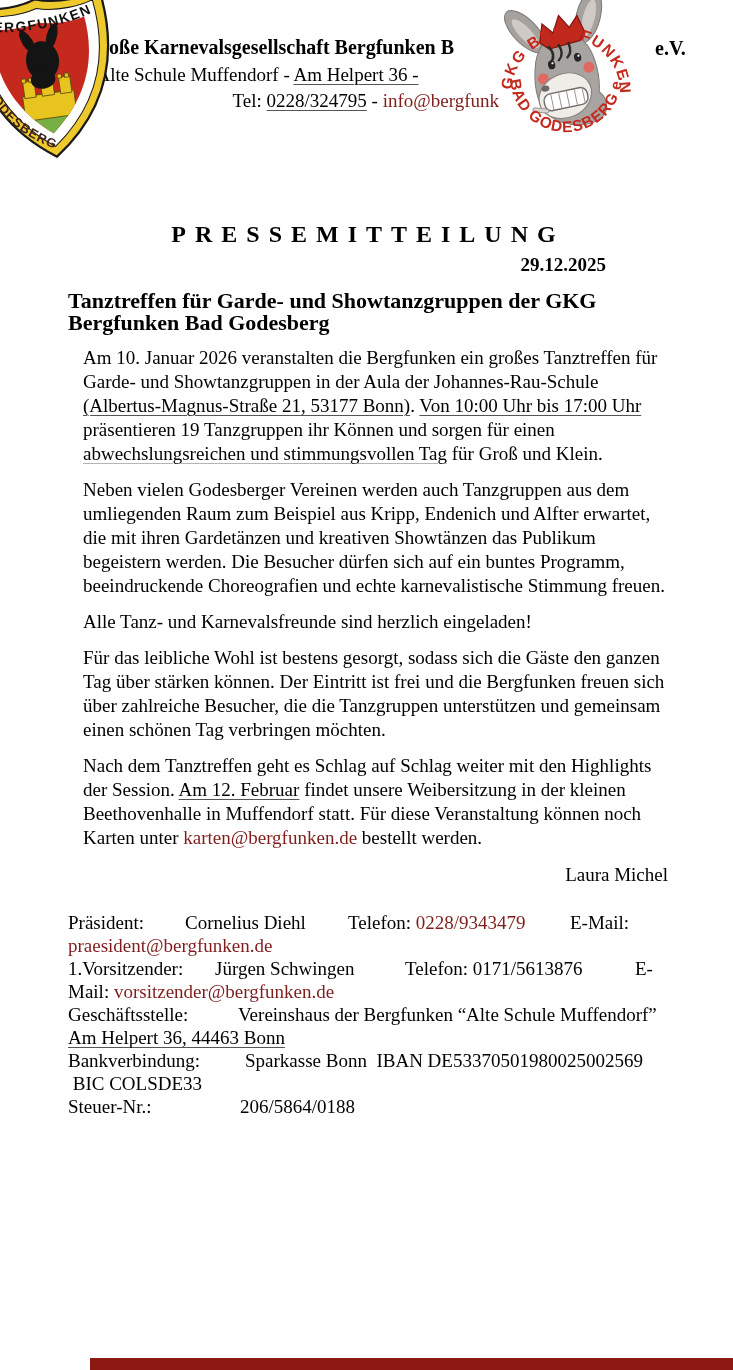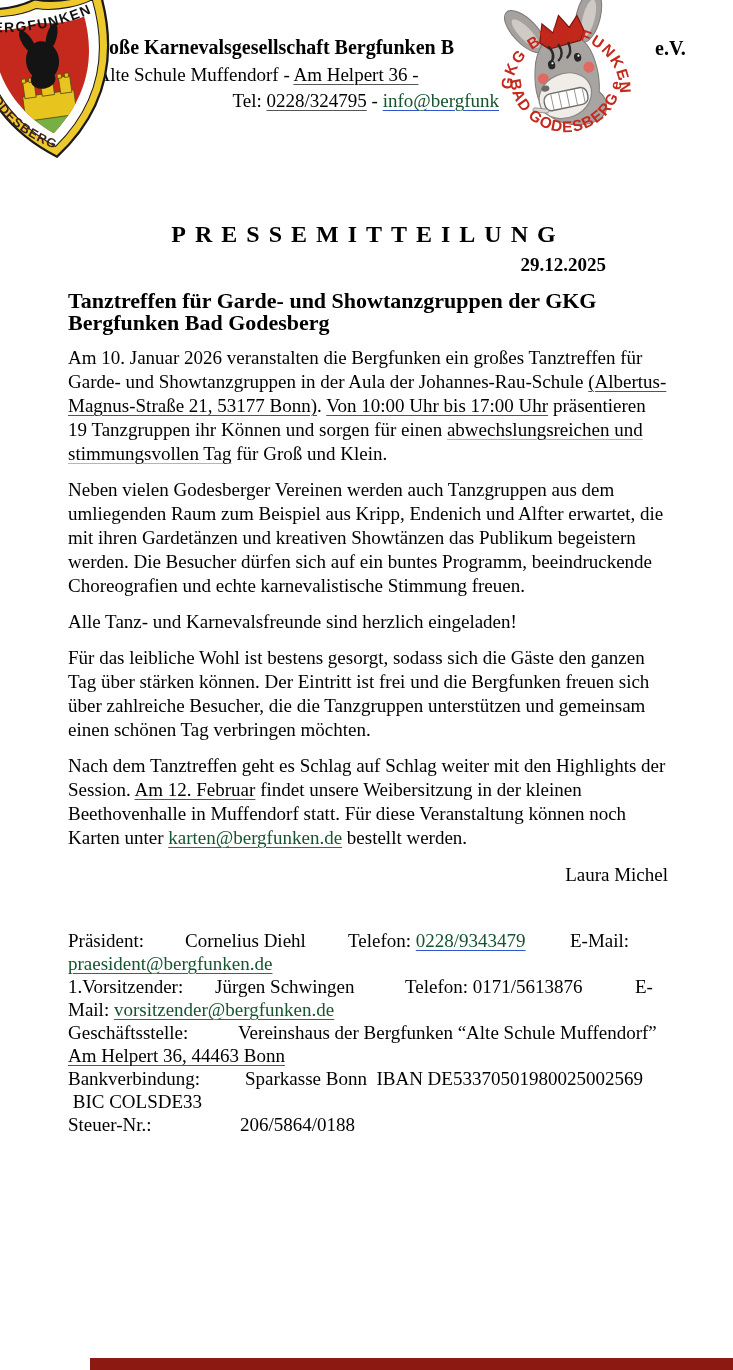--- a/index.html
+++ b/index.html
@@ -10,31 +10,31 @@
   
   .crest{position:absolute;left:-52px;top:-10px;width:196px;height:176px;}
   .badge{position:absolute;left:482px;top:0px;width:168px;height:140px;}
   .lh-org{position:absolute;left:85px;top:36px;font-size:20px;font-weight:bold;white-space:nowrap;}
   .lh-ev{position:absolute;left:655px;top:37px;font-size:20px;font-weight:bold;}
   .lh-addr1{position:absolute;left:8px;top:64px;width:499px;text-align:center;font-size:19px;white-space:nowrap;}
   .lh-addr2{position:absolute;left:0;top:90px;width:499px;text-align:right;font-size:19px;white-space:nowrap;}
   
   .u{text-decoration:underline;text-decoration-color:#555;text-decoration-thickness:1px;text-underline-offset:3px;}
   .u-light{text-decoration:underline;text-decoration-color:#b5b5b5;text-decoration-thickness:1px;text-underline-offset:3px;}
-  .lnk{color:#14532d;text-decoration:underline;text-decoration-color:#2f55cf;text-decoration-thickness:1px;text-underline-offset:3px;cursor:pointer;}
+  .lnk{color:#7f1d1d;text-decoration-color:#2f55cf;text-decoration-thickness:1px;text-underline-offset:3px;cursor:pointer;}
   .keep-ws{white-space:pre-wrap;}
   
   .content{position:absolute;left:68px;top:220px;width:600px;}
   .doc-title{text-align:center;font-size:24px;font-weight:bold;letter-spacing:9px;line-height:28px;}
   .doc-date{text-align:right;padding-right:62px;font-size:19px;font-weight:bold;margin-top:6px;}
   .headline{font-size:22px;font-weight:bold;line-height:22px;margin-top:14px;}
-  p.body{font-size:19px;line-height:24px;margin:12px 0 0 0;}
+  p.body{font-size:19px;line-height:24px;margin:12px 0 0 15px;}
   .sign{text-align:right;font-size:19px;line-height:24px;margin-top:13px;}
   
-  .footer{margin-top:42px;font-size:19px;line-height:23px;}
+  .footer{margin-top:24px;font-size:19px;line-height:23px;}
   .frow{white-space:nowrap;}
   .fl{display:inline-block;}
   .w117{width:117px;} .w163{width:163px;} .w222{width:222px;}
   .w147{width:147px;} .w190{width:190px;} .w230{width:230px;}
   .w170{width:170px;} .w177{width:177px;} .w172{width:172px;}
   
   .bottom-bar{position:absolute;left:90px;right:0;bottom:0;height:12px;background:#8c1a12;}
   svg text{font-family:"Liberation Sans","DejaVu Sans",sans-serif;}
 </style>
 </head>

